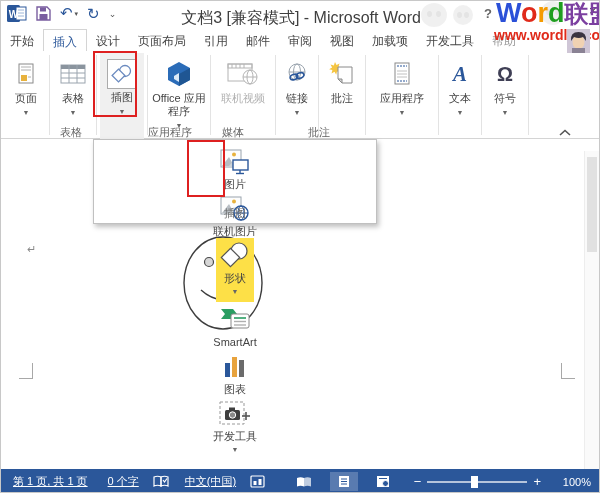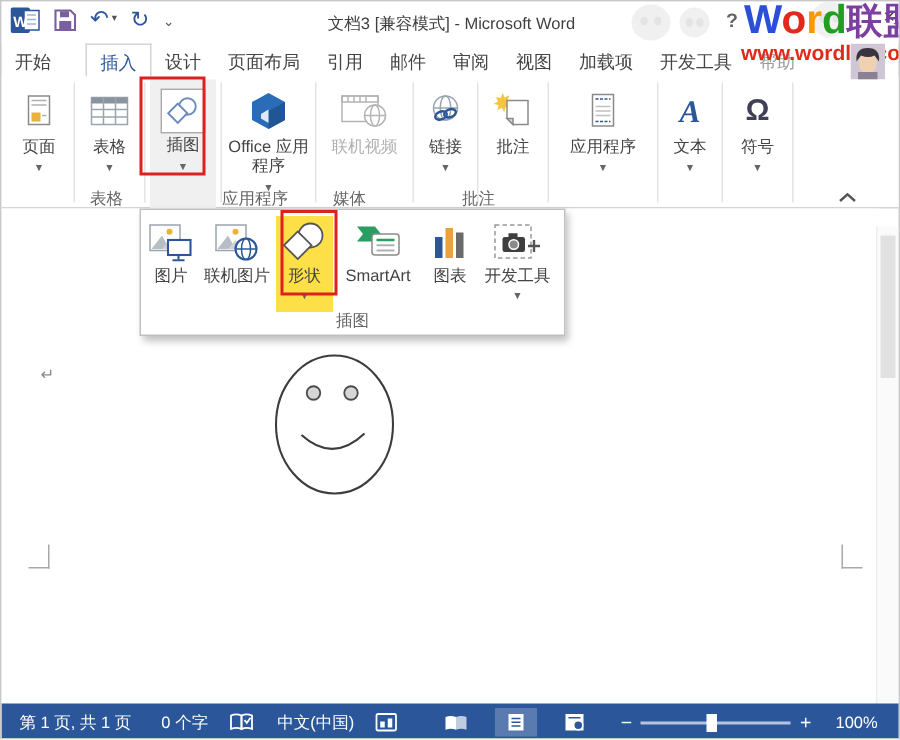--- a/index.html
+++ b/index.html
@@ -9,50 +9,50 @@
     background:#fff; font-family:"Liberation Sans",sans-serif; color:#444;
     border:1px solid #c8c8c8;
   }
   
   .titlebar { position:absolute; left:0; top:0; width:600px; height:28px; background:#fff; }
   .qat { position:absolute; left:6px; top:3px; display:flex; align-items:center; gap:9px; }
   .appicon { width:20px; height:19px; }
   .qbtn { color:#2b579a; font-size:15px; line-height:18px; cursor:default; }
   .qbtn .mini { font-size:7px; color:#555; vertical-align:middle; }
   .title-text { position:absolute; left:150px; top:7px; width:300px; text-align:center;
-    font-size:11px; color:#3f3f3f; white-space:nowrap; }
+    font-size:16px; color:#3f3f3f; white-space:nowrap; }
   .help-q { position:absolute; left:483px; top:5px; font-size:13px; font-weight:bold; color:#666; }
   .close-x { position:absolute; left:588px; top:2px; font-size:13px; color:#333; }
   .ghost { position:absolute; border-radius:50%; background:#ececec; opacity:.75; }
   .ghost .eye { position:absolute; width:5px; height:6px; border-radius:50%; background:#dcdcdc; }
   
   .tabrow { position:absolute; left:0; top:28px; width:600px; height:22px; display:flex;
     font-size:12px; color:#444; align-items:stretch; }
   .tab { padding:4px 9px 0 9px; white-space:nowrap; }
   .tab-file { background:#2b579a; color:#fff; padding:4px 16px 0 16px; margin-right:8px; }
-  .tab.active { background:#fff; color:#2b579a; border:1px solid #d4d4d4; border-bottom:none;margin-left:14px; }
+  .tab.active { background:#fff; color:#2b579a; border:1px solid #d4d4d4; border-bottom:none; }
   .tab.faded { color:#9a9a9a; }
   
   .ribbon { position:absolute; left:0; top:50px; width:600px; height:88px; background:#fff;
     border-bottom:1px solid #d4d4d4; }
   .ribbon-inner { display:flex; align-items:flex-start; padding:2px 0 0 5px; }
   .rbtn { display:flex; flex-direction:column; align-items:center; text-align:center;
     font-size:11px; color:#444; padding-top:3px; line-height:13px; }
   .rbtn .iconbox { height:36px; display:flex; align-items:center; justify-content:center; }
   .rbtn .arrow { font-size:7px; color:#666; margin-top:1px; }
   .rbtn.pressed { background:#f0f0f0; height:86px; }
   .rbtn.pressed .iconbox { border:1px solid #ababab; background:#fff; height:30px; width:30px; margin:3px 0 2px 0; }
   .rbtn.disabled { color:#b0b0b0; }
   .rdiv { width:1px; height:80px; background:#e3e3e3; margin:2px 3px 0 3px; flex:0 0 1px; }
   .group-label { position:absolute; top:74px; font-size:11px; color:#666; text-align:center; }
   .collapse { position:absolute; left:558px; top:72px; }
   
   .menu { position:absolute; left:92px; top:138px; width:284px; height:85px; background:#fff;
     border:1px solid #c0c0c0; box-shadow:2px 3px 5px rgba(0,0,0,.25); z-index:5; }
-  .menu-items { display:flex; align-items:flex-start; padding:4px 2px 0 2px; }
+  .menu-items { display:flex; align-items:center; padding:4px 2px 0 2px;flex-direction:column; }
   .mi { display:flex; flex-direction:column; align-items:center; font-size:11px; color:#444;
     padding-top:2px; line-height:13px; }
   .mi .micon { height:32px; display:flex; align-items:center; justify-content:center; }
   .mi .arrow { font-size:7px; color:#666; }
   .mi.hl { background:#fde047; height:64px; }
   .menu-group { position:absolute; left:0; bottom:2px; width:100%; text-align:center;
     font-size:11px; color:#666; }
   
   .doc { position:absolute; left:0; top:138px; width:585px; height:330px; background:#fff; }
   .cropmark { position:absolute; width:14px; height:16px; }
@@ -60,29 +60,29 @@
   .crop-tr { left:560px; top:224px; border-left:1px solid #a8a8a8; border-bottom:1px solid #a8a8a8; }
   .pmark { position:absolute; left:26px; top:242px; font-size:11px; color:#8a8a8a; }
   .smiley { position:absolute; left:170px; top:228px; }
   
   .vscroll { position:absolute; right:0; top:150px; width:15px; height:318px;
     background:#fafafa; border-left:1px solid #ededed; }
   .vthumb { position:absolute; left:2px; top:6px; width:10px; height:95px; background:#e1e1e1; }
   
   .statusbar { position:absolute; left:0; top:468px; width:600px; height:25px; background:#2b579a;
     color:#fff; font-size:11px; display:flex; align-items:center; }
-  .sb-item { margin-left:12px; white-space:nowrap; }
+  .sb-item { margin-left:12px; white-space:nowrap;text-decoration:underline; }
   .sb-icon { margin-left:14px; display:flex; align-items:center; }
   .sb-right { margin-left:auto; display:flex; align-items:center; }
   .view-btn { padding:3px 8px; display:flex; align-items:center; }
   .view-btn.current { background:rgba(255,255,255,.22); }
   .zoom-minus,.zoom-plus { font-size:13px; margin:0 6px; }
   .zoom-track { position:relative; width:100px; height:2px; background:rgba(255,255,255,.65); }
   .zoom-thumb { position:absolute; left:44px; top:-5px; width:7px; height:12px; background:#fff; }
-  .zoom-pct { margin:0 10px 0 10px; width:34px; }
+  .zoom-pct { margin:0 10px 0 10px; width:34px; text-align:right; }
   
   .redbox { position:absolute; border:2px solid #de2020; z-index:8; pointer-events:none; }
   .redbox-illustrations { left:92px; top:50px; width:44px; height:66px; }
   .redbox-shapes { left:186px; top:139px; width:38px; height:57px; }
   
   .wm { position:absolute; z-index:10; pointer-events:none; white-space:nowrap; }
   .wm-brand { left:495px; top:-3px; font-size:27px; font-weight:bold; letter-spacing:0; }
   .wm-brand .cn { font-size:24px; }
   .c-blue{color:#2b50d8}.c-red{color:#e02a1a}.c-orange{color:#f59b00}.c-green{color:#1f9e1f}.c-purple{color:#7b3fa0}
   .wm-site { left:493px; top:26px; font-size:14px; font-weight:bold; color:#e02a1a; }

